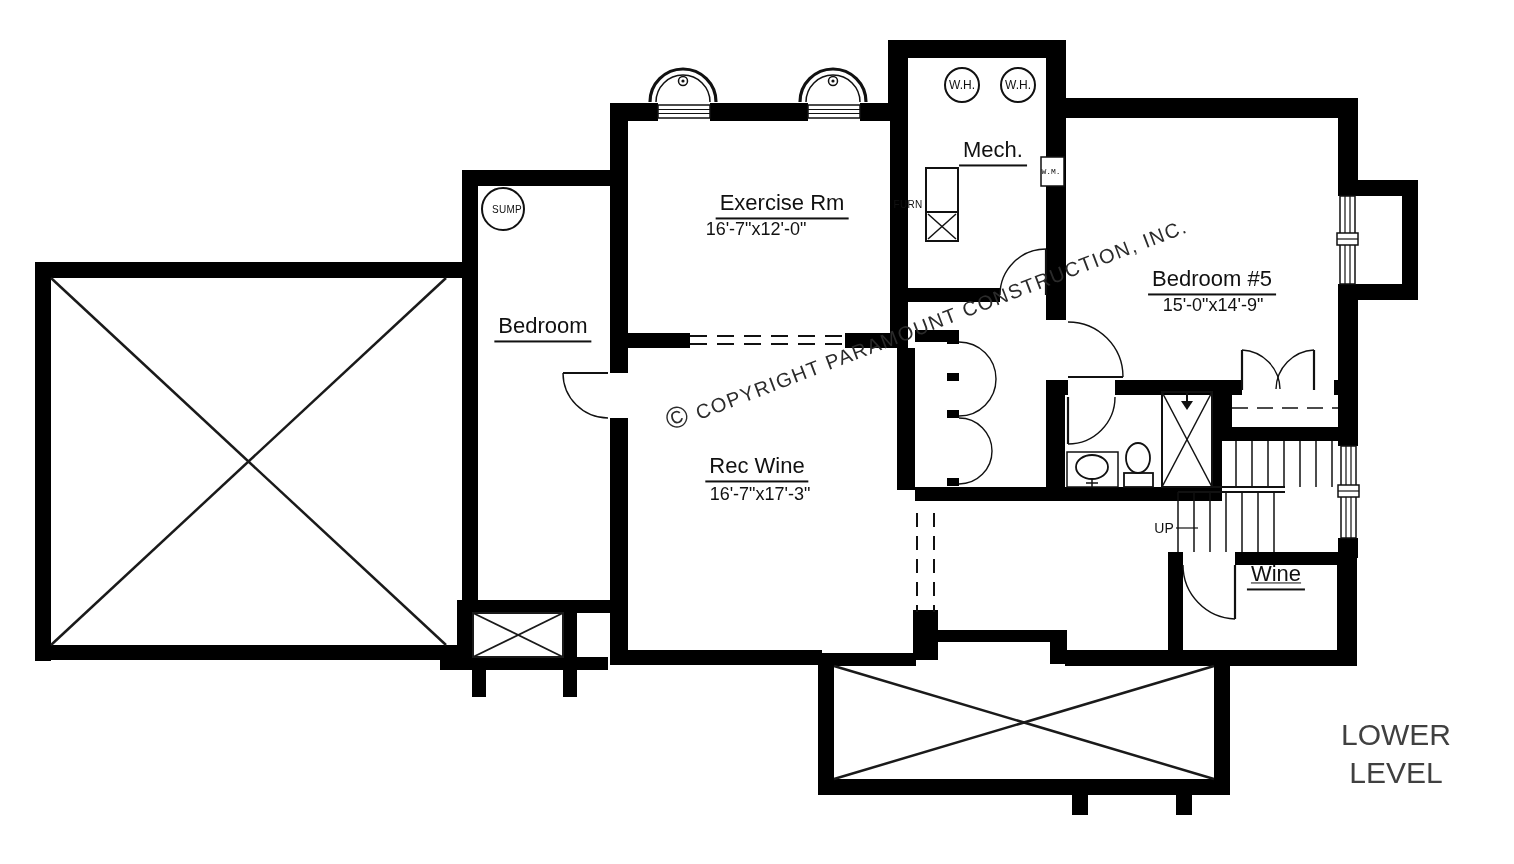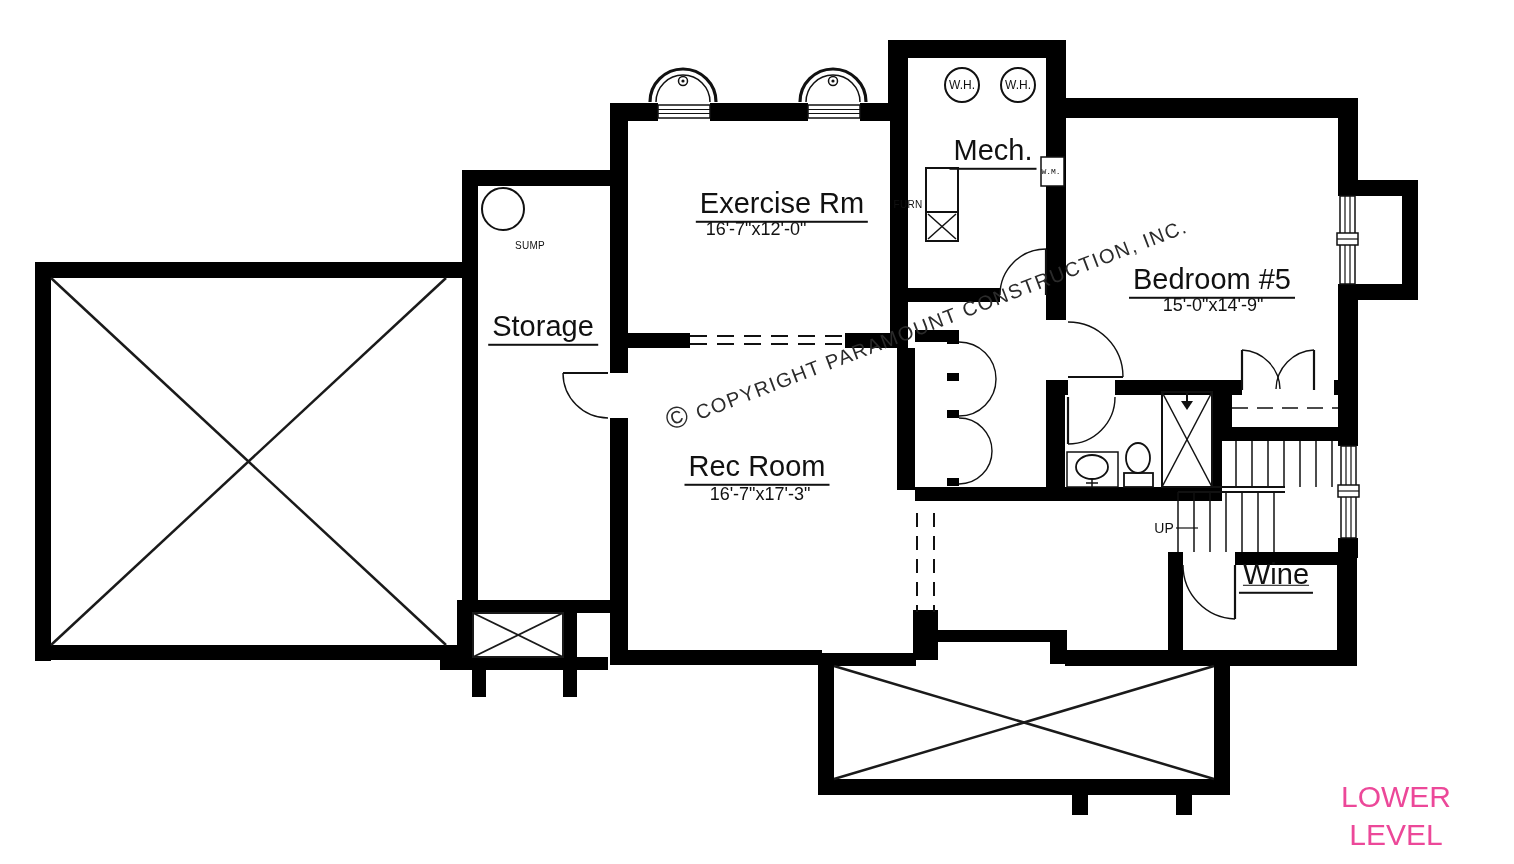--- a/index.html
+++ b/index.html
@@ -1,30 +1,30 @@
 <!DOCTYPE html>
 <html><head>
 <meta charset="utf-8">
 <style>
   html,body{margin:0;padding:0;background:#fff;}
   #plan{position:relative;width:1514px;height:864px;background:#ffffff;overflow:hidden;
         font-family:"Liberation Sans","DejaVu Sans",sans-serif;color:#111;}
   #plan svg{position:absolute;left:0;top:0;}
   .lbl{position:absolute;transform:translate(-50%,-50%);white-space:nowrap;color:#111;text-align:center;}
-  .room-name{font-size:29px;border-bottom:2px solid #111;padding:0 4px 2px 4px;line-height:1.05;}
+  .room-name{font-size:22px;border-bottom:2px solid #111;padding:0 4px 2px 4px;line-height:1.05;}
   .room-dims{font-size:18px;}
   .fix-lbl{font-size:10px;letter-spacing:0.3px;}
   .wh-lbl{font-size:12px;}
   .wm-lbl{font-size:8px;font-family:Liberation Mono, monospace;}
   .up-lbl{font-size:14px;}
   .watermark{position:absolute;left:926px;top:322px;transform:translate(-50%,-50%) rotate(-21deg);
              font-size:20px;letter-spacing:1.5px;color:#2b2b2b;white-space:nowrap;}
   .watermark::first-letter{font-size:30px;}
-  .title-block{position:absolute;left:1396px;top:815px;transform:translate(-50%,-50%);
-               text-align:center;font-size:30px;line-height:1.25;color:#ec4899;}
+  .title-block{position:absolute;left:1396px;top:753px;transform:translate(-50%,-50%);
+               text-align:center;font-size:30px;line-height:1.25;color:#404040;}
 </style>
 </head>
 <body>
 
 <div id="plan">
 
 <svg width="1514" height="864" viewBox="0 0 1514 864">
 
   <g fill="#000">
     <rect x="888" y="40" width="178" height="18"></rect>
@@ -231,33 +231,33 @@
     <g>
       <line x1="834" y1="666" x2="1214" y2="779" stroke-width="2.5"></line>
       <line x1="1214" y1="666" x2="834" y2="779" stroke-width="2.5"></line>
     </g>
   </g>
 </svg>
 
   <div class="lbl" style="left:782px;top:203px;"><span class="room-name">Exercise Rm</span></div>
   <div class="lbl room-dims" style="left:756px;top:229px;">16'-7"x12'-0"</div>
 
-  <div class="lbl" style="left:543px;top:326px;"><span class="room-name">Storage</span></div>
-
-  <div class="lbl" style="left:757px;top:466px;"><span class="room-name">Rec Room</span></div>
+  <div class="lbl" style="left:543px;top:326px;"><span class="room-name">Bedroom</span></div>
+
+  <div class="lbl" style="left:757px;top:466px;"><span class="room-name">Rec Wine</span></div>
   <div class="lbl room-dims" style="left:760px;top:494px;">16'-7"x17'-3"</div>
 
   <div class="lbl" style="left:993px;top:150px;"><span class="room-name">Mech.</span></div>
 
   <div class="lbl" style="left:1212px;top:279px;text-align:center;"><span class="room-name">Bedroom #5</span></div>
   <div class="lbl room-dims" style="left:1213px;top:305px;">15'-0"x14'-9"</div>
 
   <div class="lbl" style="left:1276px;top:574px;text-decoration:underline;"><span class="room-name">Wine</span></div>
 
-  <div class="lbl fix-lbl" style="left:530px;top:209px;margin-top:36px;">SUMP</div>
+  <div class="lbl fix-lbl" style="left:507px;top:209px;">SUMP</div>
   <div class="lbl wh-lbl" style="left:962px;top:85px;">W.H.</div>
   <div class="lbl wh-lbl" style="left:1018px;top:85px;">W.H.</div>
   <div class="lbl fix-lbl" style="left:908px;top:204px;text-align:center;">FURN</div>
   <div class="lbl wm-lbl" style="left:1051px;top:171px;">W.M.</div>
   <div class="lbl up-lbl" style="left:1164px;top:528px;">UP</div>
 
   <div class="watermark">© COPYRIGHT PARAMOUNT CONSTRUCTION, INC.</div>
 
   <div class="title-block">
     <div>LOWER LEVEL</div>

